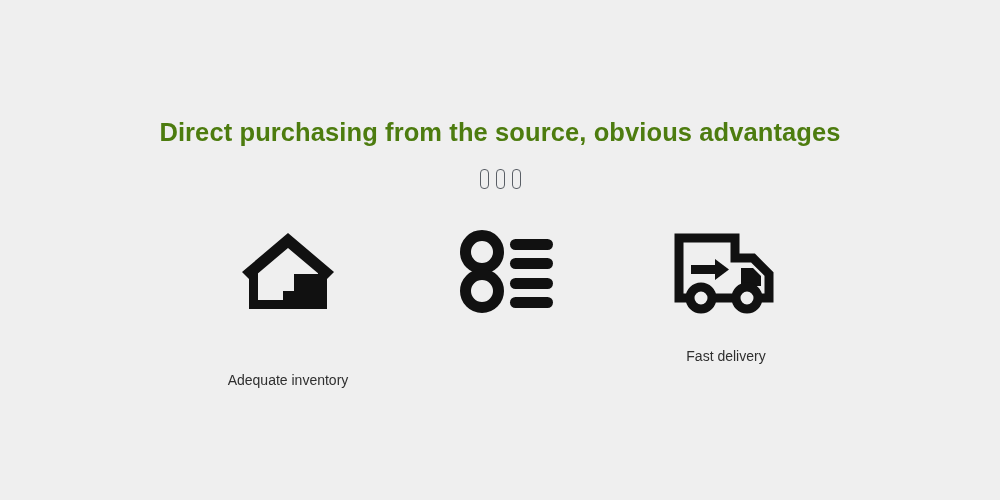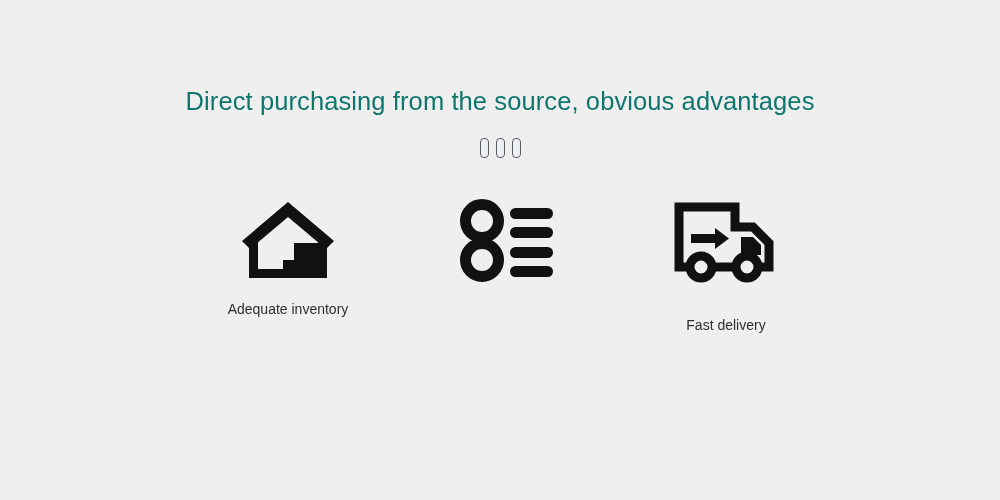--- a/index.html
+++ b/index.html
@@ -17,24 +17,24 @@
 
   .banner {
     position: absolute;
     inset: 0;
     display: flex;
     flex-direction: column;
     align-items: center;
   }
 
   .headline {
-    margin-top: 86px;
+    margin-top: 117px;
     font-size: 25.5px;
-    font-weight: normal;
-    color: #0f766e;
+    font-weight: bold;
+    color: #4d7c0f;
     letter-spacing: 0.1px;
     line-height: 1.2;
     white-space: nowrap;
     text-align: center;
   }
 
   .divider {
     margin-top: 20px;
     display: flex;
     gap: 7px;
@@ -59,21 +59,21 @@
     justify-content: center;
     padding-left: 14px;
     box-sizing: border-box;
   }
 
   .feature {
     display: flex;
     flex-direction: column;
     align-items: center;
   }
-  .feature-1 { width: 216px; }
+  .feature-1 { width: 216px; gap: 40px; }
   .feature-2 { width: 222px; }
   .feature-3 { width: 216px; gap: 16px; }
   .feature-4 { width: 232px; }
 
   .feature-icon {
     height: 86px;
     display: flex;
     align-items: center;
     justify-content: center;
   }

